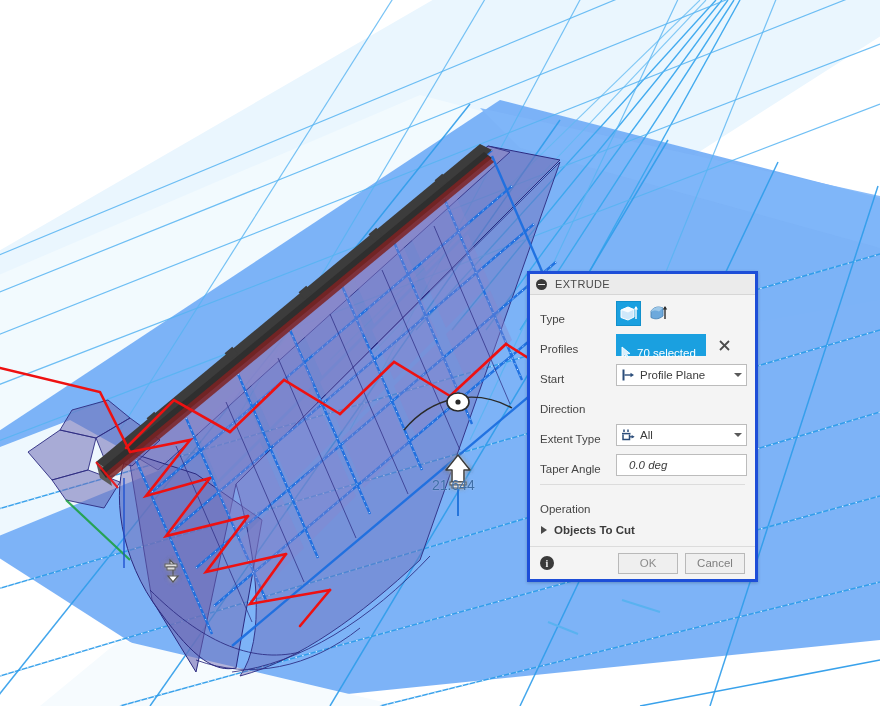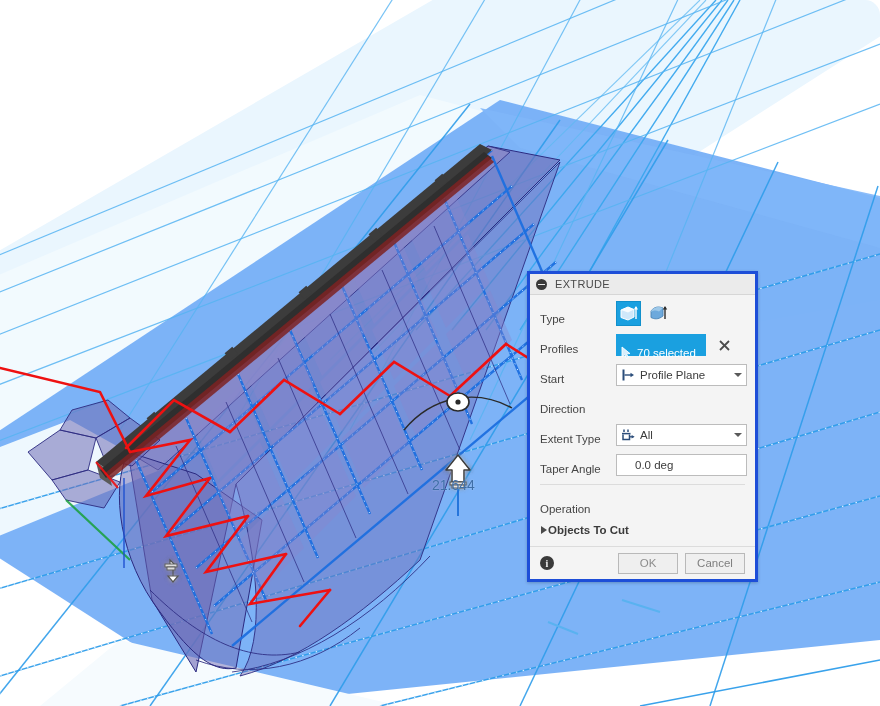--- a/index.html
+++ b/index.html
@@ -15,21 +15,20 @@
     position: relative;
   }
 
   
   #viewport {
     position: absolute;
     left: 0; top: 0;
     width: 880px; height: 706px;
     background: #ffffff;
     overflow: hidden;
-    border-radius: 15px;
   }
   #scene-svg { position: absolute; left:0; top:0; width:880px; height:706px; display:block; }
 
   
   #extrude-dialog {
     position: absolute;
     left: 527px;
     top: 271px;
     width: 231px;
     background: #f4f4f4;
@@ -140,31 +139,31 @@
     width: 16px; flex: 0 0 16px;
     display:flex; align-items:center; justify-content:center;
   }
   .caret-tri {
     width: 0; height: 0;
     border-left: 4px solid transparent;
     border-right: 4px solid transparent;
     border-top: 4px solid #5a5a5a;
   }
   .combo.text-input { padding-left: 6px; }
-  .combo.text-input .ctext { margin-left: 12px; }
+  .combo.text-input .ctext { margin-left: 6px; font-style: italic; }
 
   .divider {
     height: 1px;
     background: #dcdcdc;
     margin: 6px 0 9px 0;
   }
 
   
   .section-row {
-    display:flex; align-items:center; gap:1px;
+    display:flex; align-items:center; gap:7px;
     margin: 2px 0 8px 1px;
   }
   .tri-right {
     width:0;height:0;
     border-top: 4.5px solid transparent;
     border-bottom: 4.5px solid transparent;
     border-left: 6px solid #4a4a4a;
   }
   .section-label { font-size: 11.5px; font-weight: bold; color: #3b3b3b; }
 

